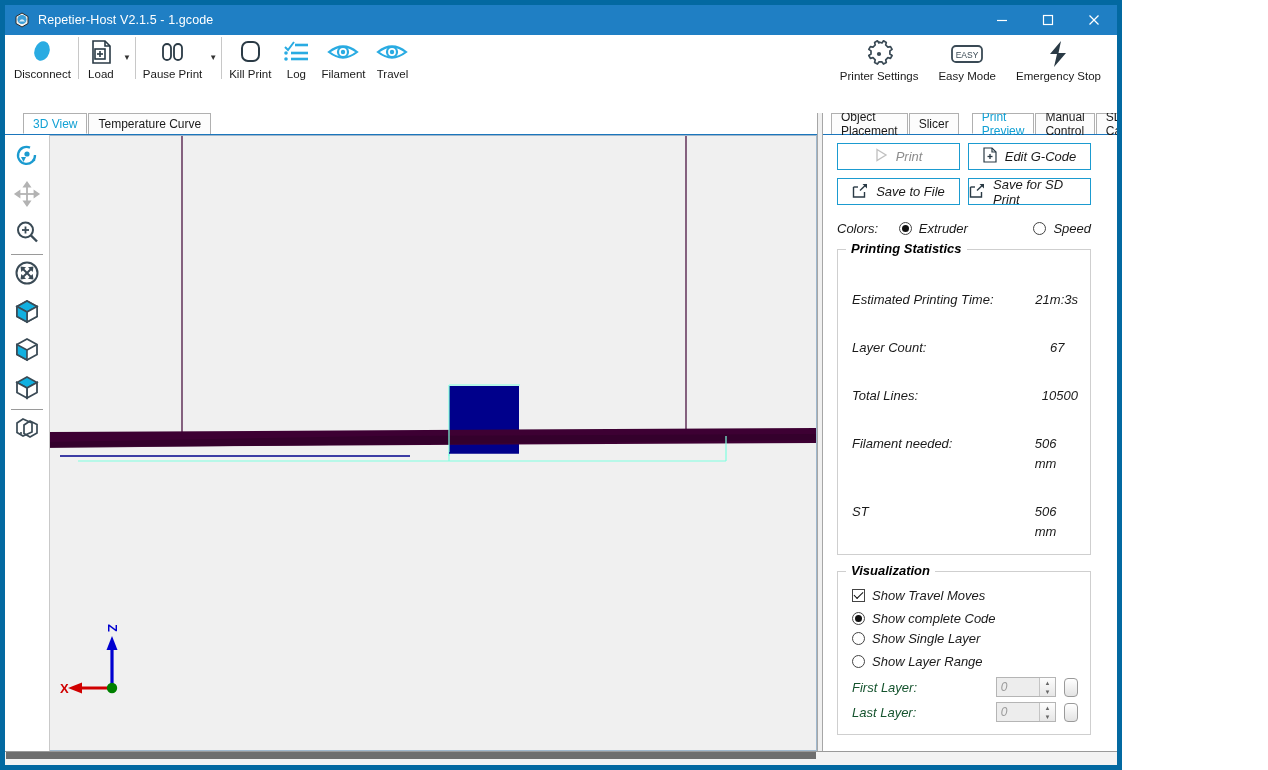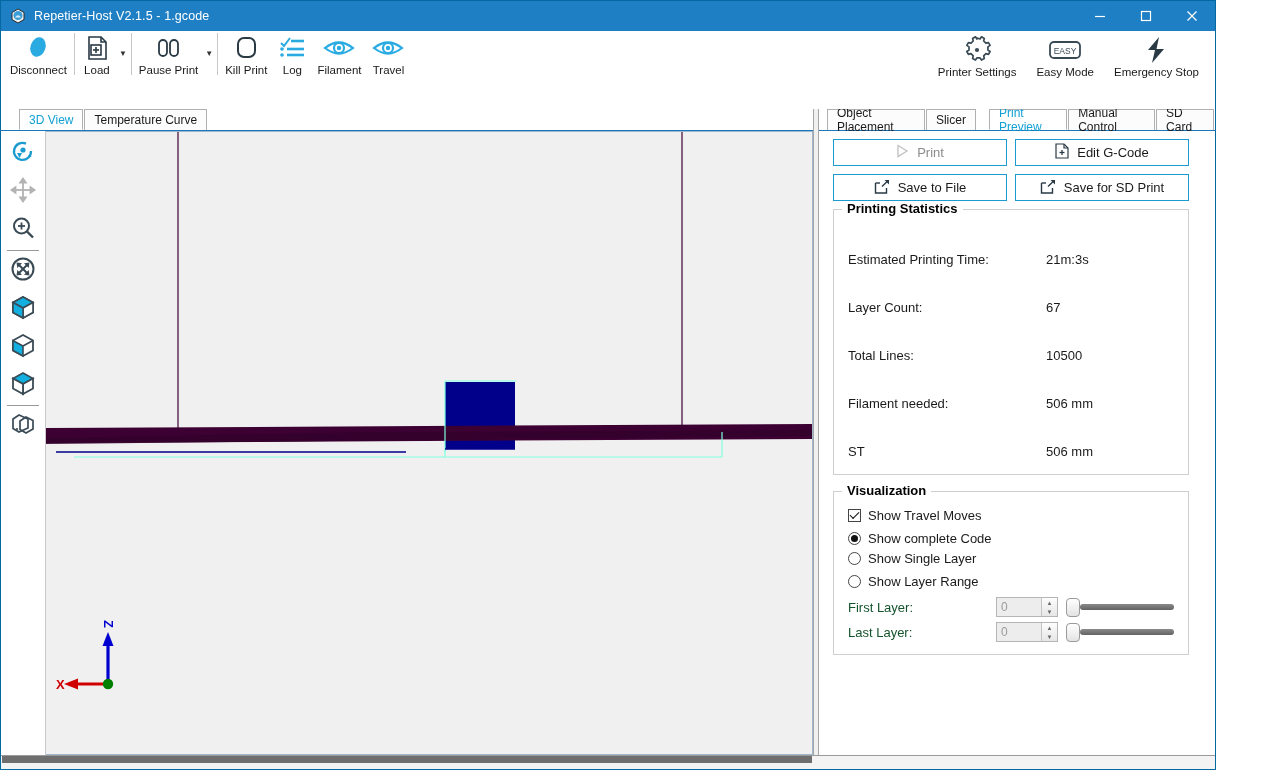--- a/index.html
+++ b/index.html
@@ -5,23 +5,23 @@
   * { box-sizing: border-box; }
   html, body {
     margin: 0; padding: 0;
     width: 1268px; height: 770px;
     overflow: hidden;
     font-family: "Liberation Sans", sans-serif;
     background: #ffffff;
   }
   #app {
     position: relative;
-    width: 1216px; height: 770px;
-    background: #ffffff;
-    border: 1px solid #0369a1;
+    width: 1122px; height: 770px;
+    background: #ffffff;
+    border: 5px solid #0369a1;
     overflow: hidden;
   }
 
   
   .titlebar {
     height: 30px;
     background: #1f7fc4;
     display: flex;
     align-items: center;
     position: relative;
@@ -209,21 +209,21 @@
     overflow: hidden;
   }
   .rtabstrip {
     height: 22px;
     display: flex;
     align-items: flex-end;
     padding-left: 8px;
     border-bottom: 1px solid #1b76bc;
     background: #ffffff;
   }
-  .rpanel-body { padding: 8px 26px 0 14px; }
+  .rpanel-body { padding: 8px 26px 0 14px; font-style: italic; }
 
   .btn-row { display: flex; gap: 8px; margin-bottom: 8px; }
   .act-btn {
     flex: 1;
     height: 27px;
     border: 1px solid #1b9bd0;
     background: #ffffff;
     display: flex; align-items: center; justify-content: center;
     gap: 8px;
     font-size: 13px;
@@ -738,20 +738,31 @@
                 <path d="M1.5,4 v10 h11 v-5" fill="none" stroke="#2a3a45" stroke-width="1.4"></path>
                 <path d="M6,4 h-4.5" fill="none" stroke="#2a3a45" stroke-width="1.4"></path>
                 <polyline points="8,7.5 14.5,1.2" fill="none" stroke="#2a3a45" stroke-width="1.4"></polyline>
                 <polygon points="15,1 15,5.5 10.5,1" fill="#2a3a45"></polygon>
               </svg>
             </span>
             <span>Save for SD Print</span>
           </div>
         </div>
 
+        <div class="colors-row">
+          <span class="colors-lbl">Colors:</span>
+          <span class="radio on" style="width:170px;">
+            <span class="dot"></span>
+            <span>Extruder</span>
+          </span>
+          <span class="radio">
+            <span class="dot"></span>
+            <span>Speed</span>
+          </span>
+        </div>
 
         <div class="groupbox">
           <span class="gb-title">Printing Statistics</span>
           <div class="stat-row">
             <span class="stat-key">Estimated Printing Time:</span>
             <span>21m:3s</span>
           </div>
           <div class="stat-row">
             <span class="stat-key">Layer Count:</span>
             <span>67</span>

